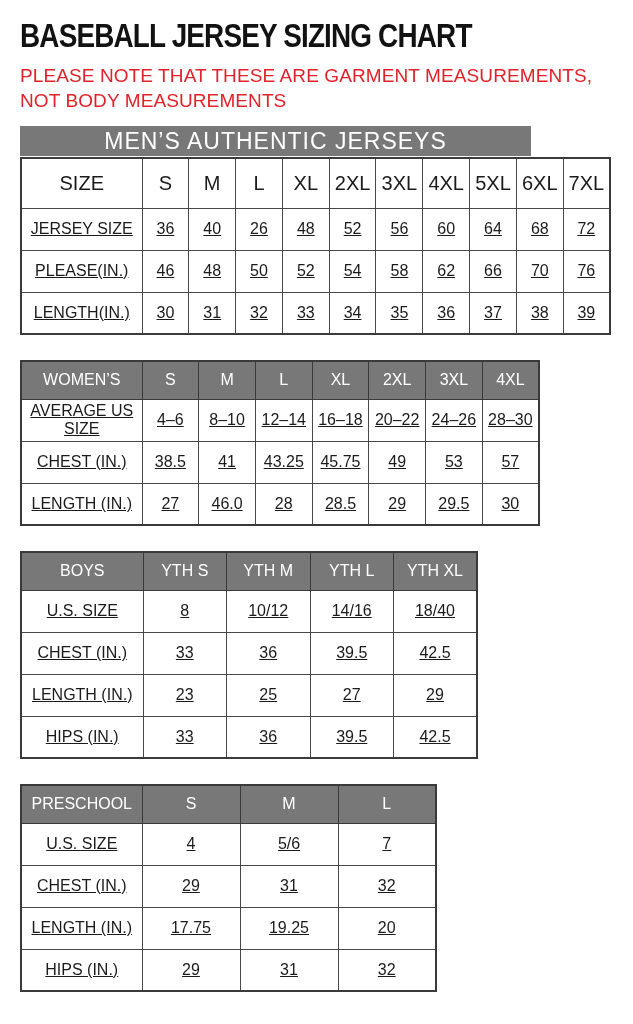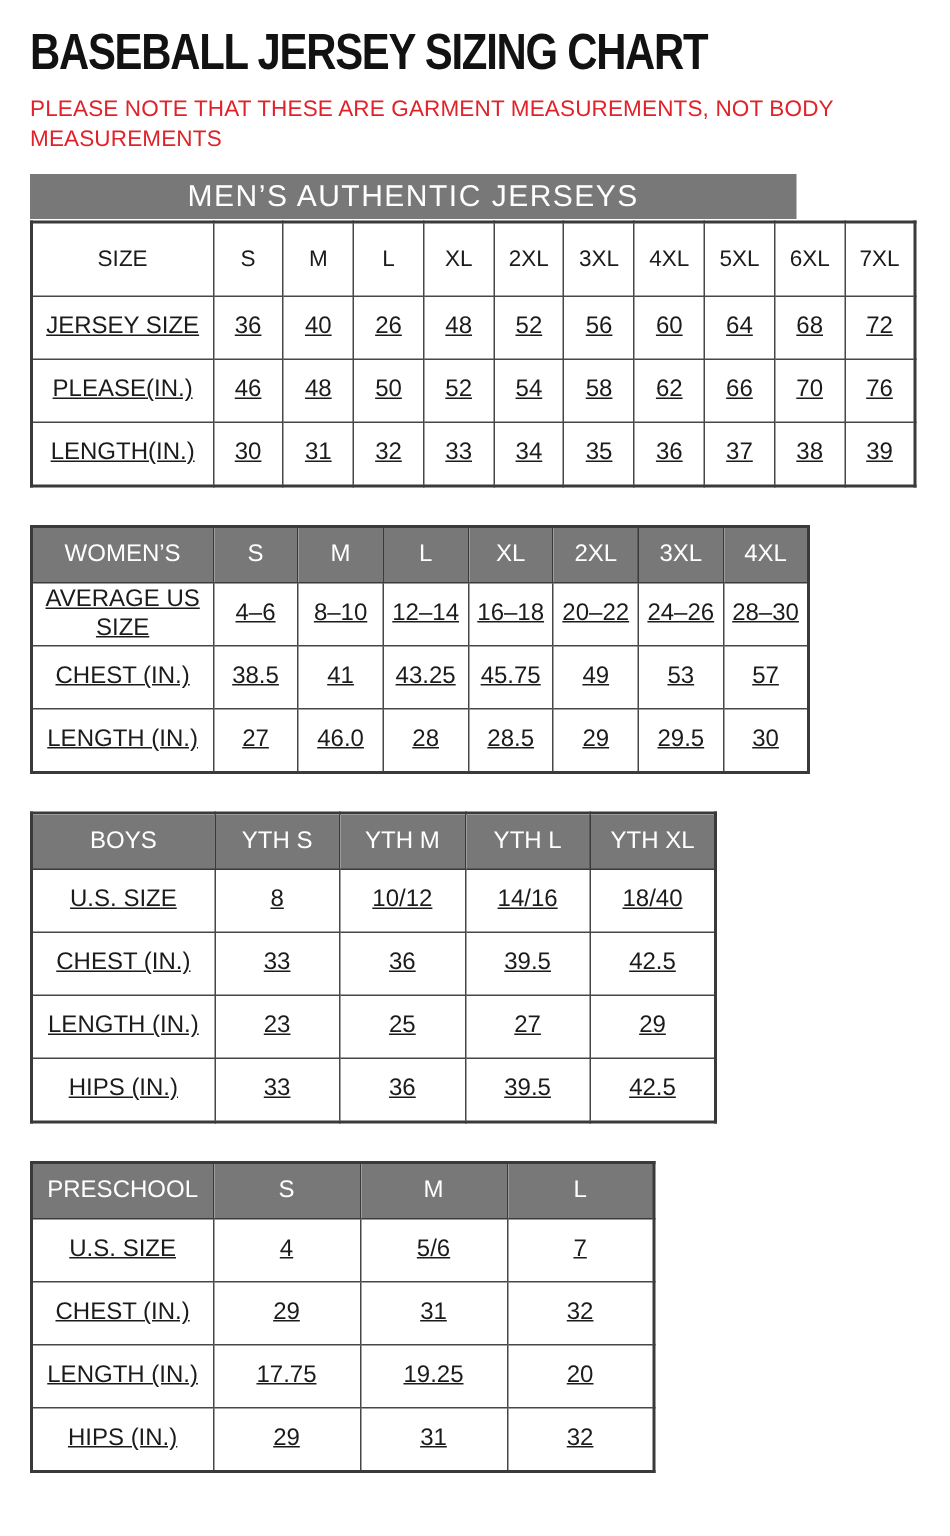--- a/index.html
+++ b/index.html
@@ -20,35 +20,35 @@
     font-size: 34px;
     font-weight: bold;
     letter-spacing: -1px;
     white-space: nowrap;
     color: #121212;
     transform: scaleX(0.82);
     transform-origin: left top;
   }
   .note {
     color: var(--accent-red, #e0232a);
-    font-size: 15px;
+    font-size: 19px;
     line-height: 1.32;
     margin: 0 0 13px 0;
     max-width: 592px;
     letter-spacing: 0.1px;
   }
   .tbl-section { margin-bottom: 25px; }
   .banner {
     background: var(--header-gray, #787878);
     color: #ffffff;
     width: 511px;
     height: 30px;
     line-height: 30px;
     text-align: center;
-    font-size: 20px;
+    font-size: 23px;
     letter-spacing: 1px;
     box-sizing: border-box;
     margin-bottom: 1px;
   }
   table.sizing {
     border-collapse: collapse;
     table-layout: fixed;
     border: 2px solid #3a3a3a;
   }
   .sizing th, .sizing td {
@@ -58,21 +58,21 @@
     font-weight: normal;
     font-size: 16px;
     padding: 0 2px;
     color: #1b1b1b;
     overflow: hidden;
     line-height: 1.15;
   }
   .sizing tbody tr { height: 42px; text-decoration: underline; }
   .sizing thead tr { height: 42px; }
   .t-mens thead tr { height: 50px; }
-  .t-mens thead th { font-size: 15px; }
+  .t-mens thead th { font-size: 20px; }
   .head-gray thead tr { height: 38px; }
   .head-gray thead th {
     background: var(--header-gray, #787878);
     color: #ffffff;
     border-color: #3a3a3a;
     margin-left: 40px;
   }
   .t-mens      { width: 591px; }
   .t-mens      col.col-label { width: 121px; }
   .t-womens    { width: 520px; }

